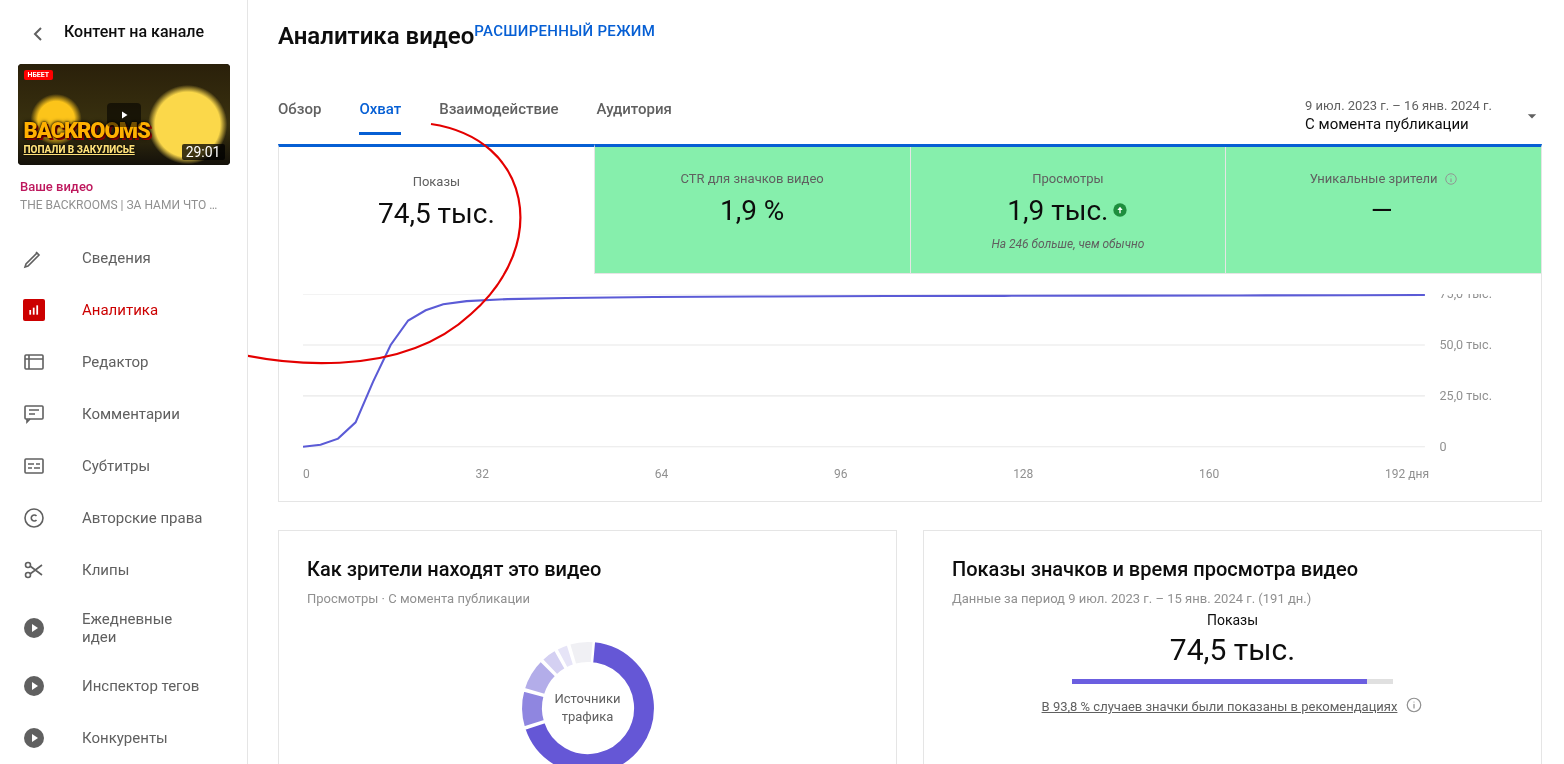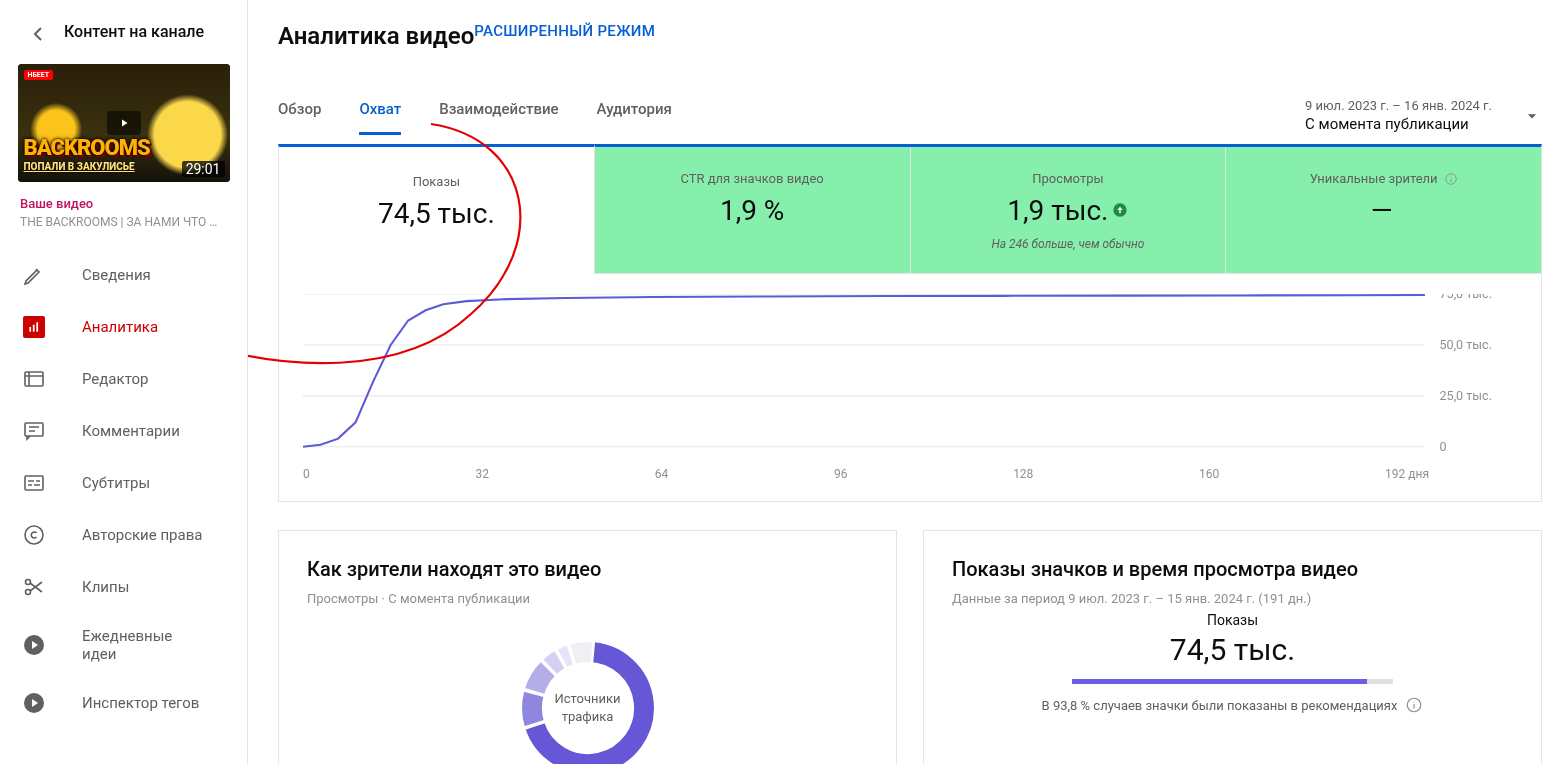--- a/index.html
+++ b/index.html
@@ -146,21 +146,21 @@
   .info-card h2 { font-size:20px; font-weight:500; color:#0d0d0d; }
   .info-card .sub { font-size:13px; color:#909090; margin-top:10px; }
 
   .donut-wrap { margin:22px auto 0; width:160px; height:160px; position:relative; }
   .donut-wrap svg { position:absolute; inset:0; }
   .donut-center { position:absolute; inset:0; display:flex; align-items:center; justify-content:center; text-align:center; font-size:13px; color:#606060; line-height:1.4; }
 
   .impr-card .m-label { text-align:center; font-size:14px; color:#0d0d0d; margin-top:6px;}
   .impr-card .m-val { text-align:center; font-size:30px; font-weight:400; margin-top:4px;}
   .impr-bar { height:5px; background:linear-gradient(90deg,#6b5ee0 92%, #e0e0e0 92%); margin:12px 120px 12px 120px; }
-  .impr-note { text-align:center; font-size:13px; color:#606060; display:flex; justify-content:center; align-items:center; gap:8px; }
+  .impr-note { text-align:center; font-size:13px; color:#606060; display:flex; justify-content:center; align-items:flex-end; gap:8px;text-decoration:underline; }
 
   
   .hand-annot { position:absolute; pointer-events:none; }
 </style>
 </head>
 <body>
 
 <aside class="sidebar">
   <div class="sb-header">
     <span class="back-icon">
@@ -269,20 +269,29 @@
           </svg></span>
       </div>
       <div class="nav-item">
         <span class="nicon">
           <svg viewBox="0 0 24 24" fill="currentColor">
             <circle cx="12" cy="12" r="10" fill="#606060"></circle>
             <path d="M10 8l6 4-6 4z" fill="#fff"></path>
           </svg>
         </span>
         <span class="label">Инспектор тегов</span>
+      </div>
+      <div class="nav-item">
+        <span class="nicon">
+          <svg viewBox="0 0 24 24" fill="currentColor">
+            <circle cx="12" cy="12" r="10" fill="#606060"></circle>
+            <path d="M10 8l6 4-6 4z" fill="#fff"></path>
+          </svg>
+        </span>
+        <span class="label">Конкуренты</span>
       </div>
     </nav>
 </aside>
 
 <main class="main">
   <div class="page-head">
     <h1>Аналитика видео</h1>
     <span class="adv-link">РАСШИРЕННЫЙ РЕЖИМ</span>
   </div>
 

